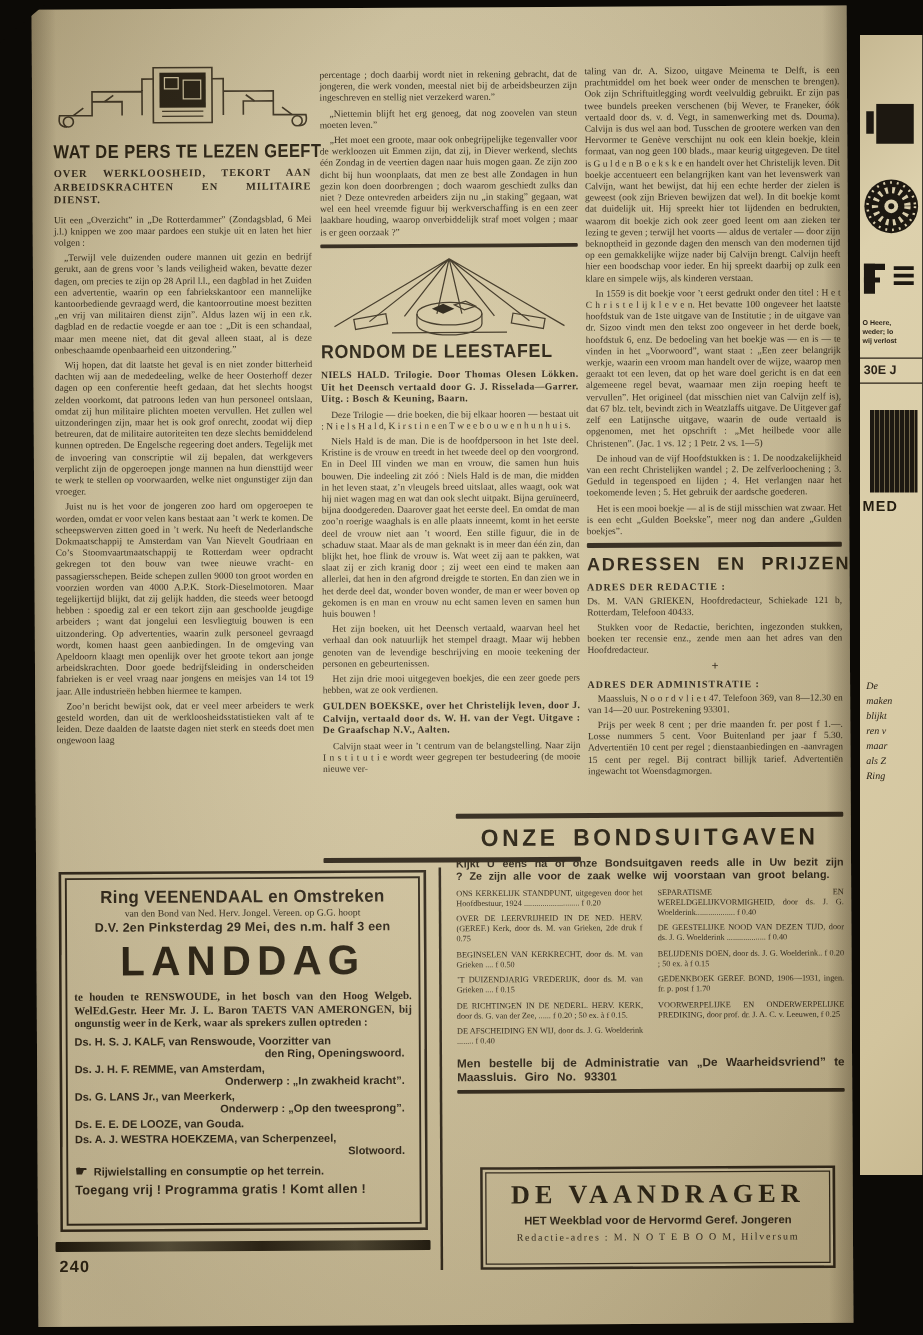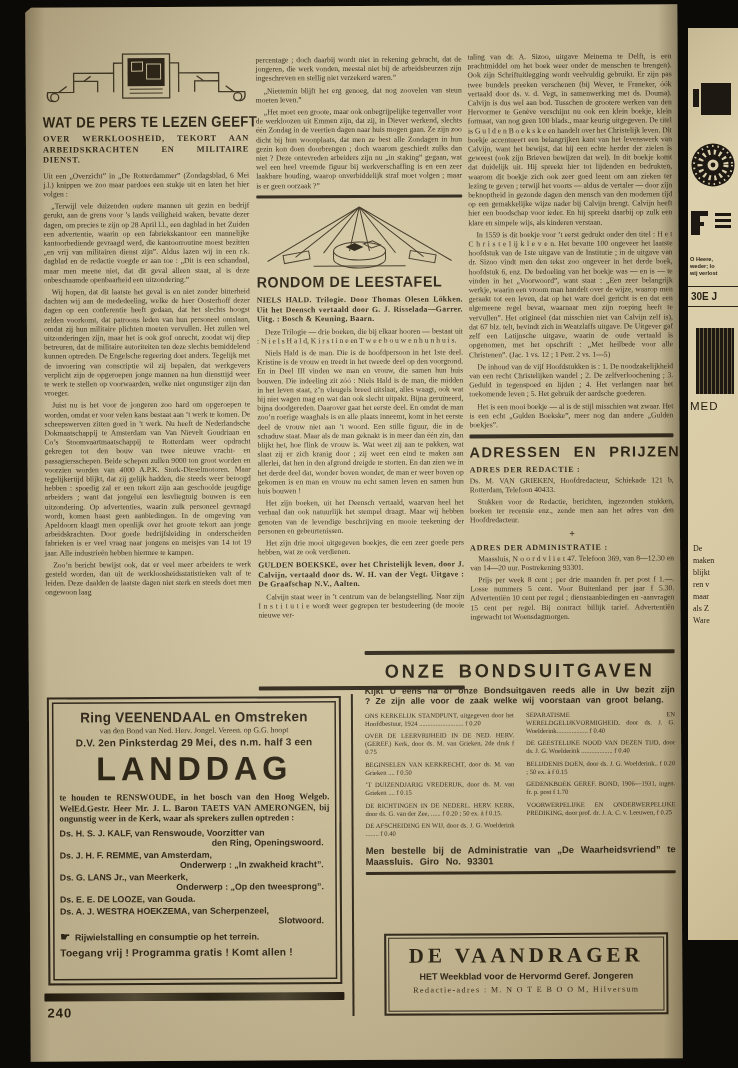--- a/index.html
+++ b/index.html
@@ -80,23 +80,23 @@
   #page-number{position:absolute;left:17px;top:998px;font-family:"Liberation Sans",sans-serif;
      font-weight:bold;font-size:13px;letter-spacing:1px;color:#241d10;}
 
   
   #page-right .rp-caption{position:absolute;left:2px;top:228px;width:47px;font-family:"Liberation Sans",sans-serif;
      font-size:5.6px;line-height:7px;font-weight:bold;}
   .rp-volume{position:absolute;left:0;top:258px;width:50px;border-top:1.5px solid #2b2318;border-bottom:1.5px solid #2b2318;
      font-family:"Liberation Sans",sans-serif;font-weight:bold;font-size:10px;padding:4px 0 4px 3px;box-sizing:border-box;}
   .rp-block2{position:absolute;left:8px;top:300px;width:38px;height:66px;
      background:repeating-linear-gradient(90deg,#1d1811 0 3px,#716548 3px 4px);}
-  .rp-med{position:absolute;left:2px;top:372px;font-family:"Liberation Sans",sans-serif;font-weight:normal;
+  .rp-med{position:absolute;left:2px;top:372px;font-family:"Liberation Sans",sans-serif;font-weight:bold;
      font-size:11.5px;letter-spacing:1px;color:#241d10;}
-  .rp-frags{position:absolute;left:5px;top:515px;font-size:8px;line-height:12px;}
+  .rp-frags{position:absolute;left:5px;top:515px;font-size:8px;line-height:12px;font-style:italic;}
 </style>
 </head>
 <body>
 
 <div>
 
   <div class="page" id="page-main">
 
     <div class="col" id="col1">
       <svg class="ornament" width="205" height="56" viewBox="0 0 205 56">
@@ -261,18 +261,18 @@
     <div class="rp-volume">30E J</div>
     <div class="rp-block2"></div>
     <div class="rp-med">MED</div>
     <div class="rp-frags">
       <div>De</div>
       <div>maken</div>
       <div>blijkt</div>
       <div>ren v</div>
       <div>maar</div>
       <div>als  Z</div>
-      <div>Ware</div>
+      <div>Ring</div>
     </div>
   </div>
 
   <div class="corner"></div>
 </div>
 
 </body></html>

